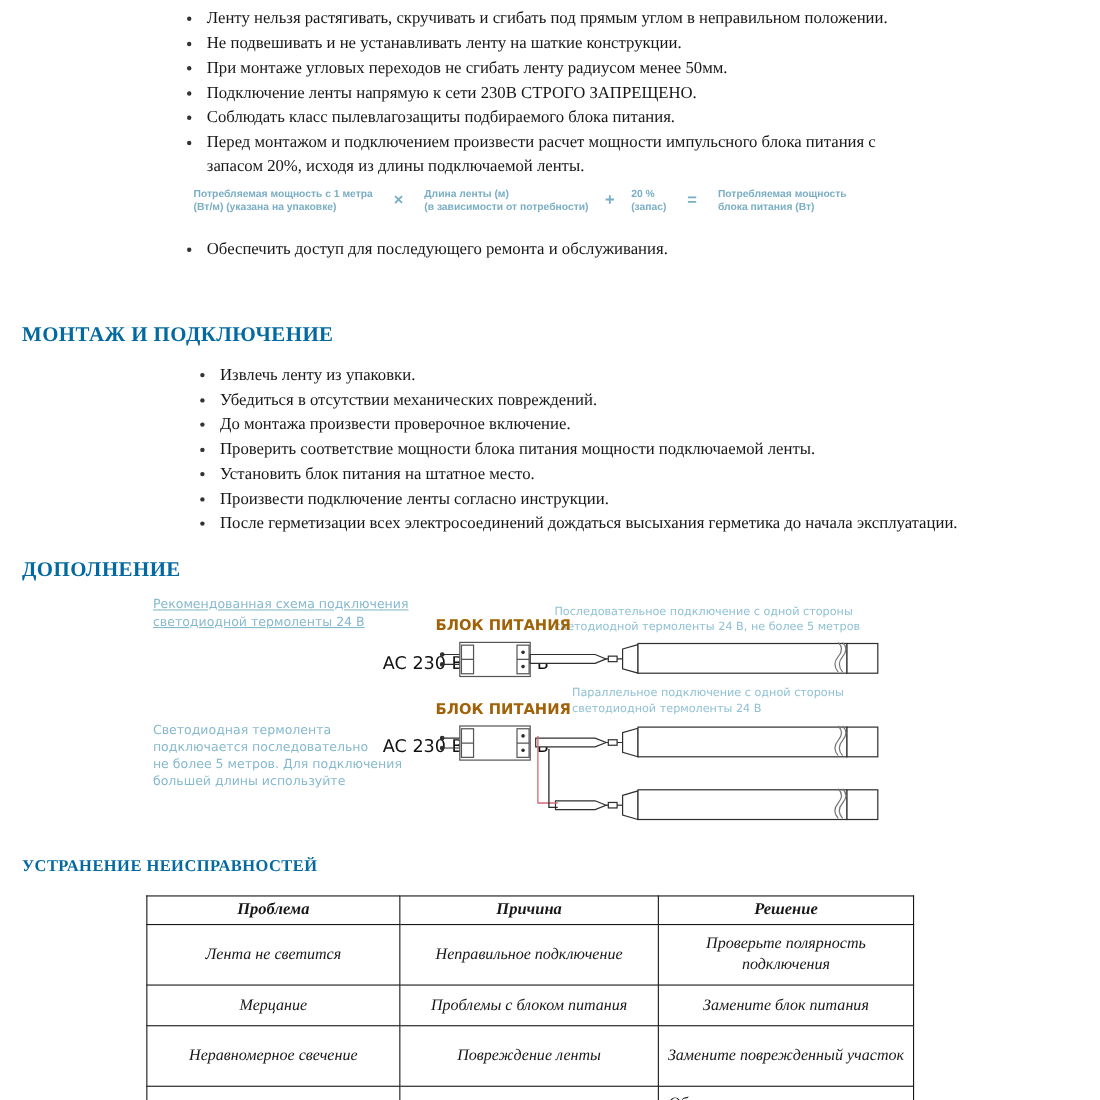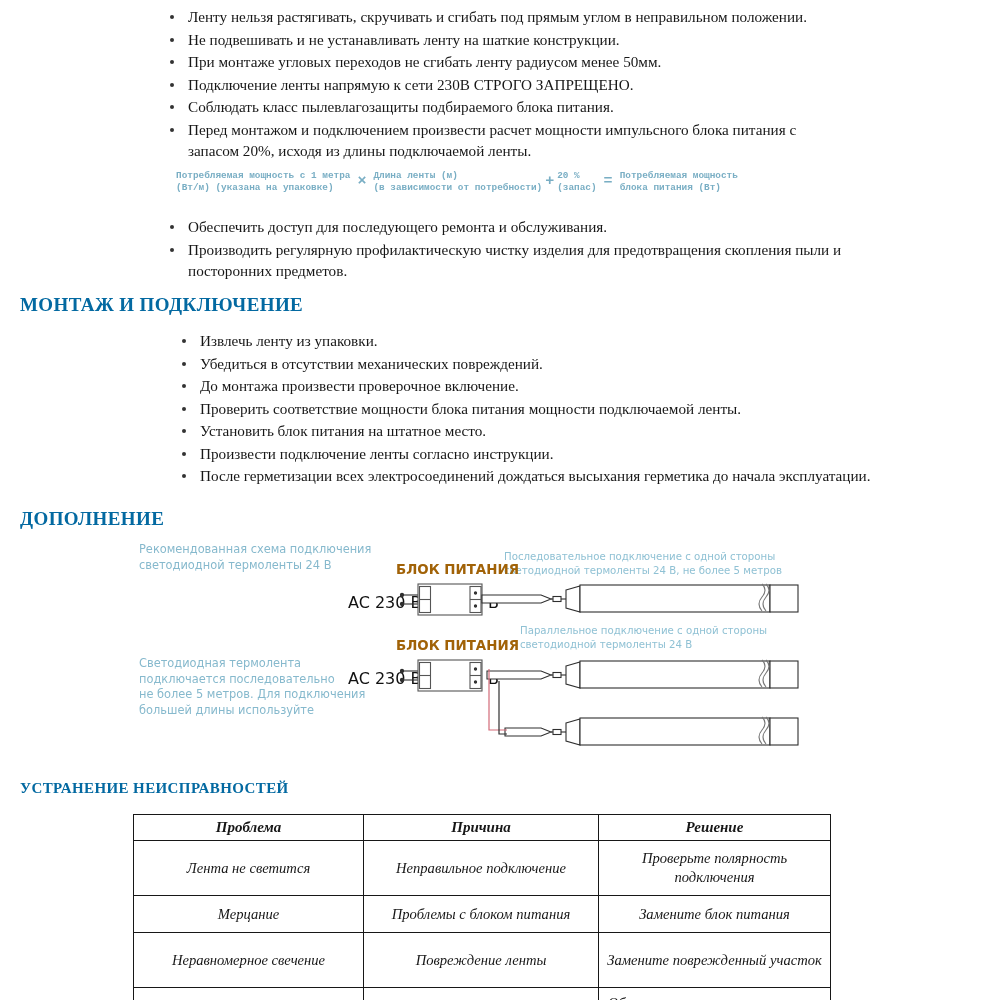--- a/index.html
+++ b/index.html
@@ -53,25 +53,26 @@
   #h-dopolnenie{top:508px;}
   #h-ustranenie{top:780px;font-size:15px;}
 
   
   .formula{
     position:absolute;
     left:176px;top:170px;
     width:700px;
     display:flex;
     align-items:center;
-    font-family:Liberation Mono, monospace;
+    font-family:Liberation Sans, sans-serif;
     color:#79aec4;
     font-size:9.4px;
     line-height:12.4px;
     font-weight:bold;
+    gap:12px;
   }
   .formula .term{white-space:nowrap;}
   .formula .term div{display:block;}
   .formula .op{
     font-size:15px;
     font-weight:bold;
     margin:0 7px;
     color:#79aec4;
   }
   .formula .op.plus{margin:0 3px;align-self:center;}
@@ -163,40 +164,39 @@
     </span>
     <span class="op">=</span>
     <span class="term">
       <div>Потребляемая мощность</div>
       <div>блока питания (Вт)</div>
     </span>
   </div>
 
   <ul class="bullets list-mid">
     <li>Обеспечить доступ для последующего ремонта и обслуживания.</li>
-    <li>Производить регулярную профилактическую чистку изделия для предотвращения скопления пыли и посторонних предметов.</li>
   </ul>
 
   <div class="heading" id="h-montazh">МОНТАЖ И ПОДКЛЮЧЕНИЕ</div>
 
   <ul class="bullets list-install">
     <li>Извлечь ленту из упаковки.</li>
     <li>Убедиться в отсутствии механических повреждений.</li>
     <li>До монтажа произвести проверочное включение.</li>
     <li>Проверить соответствие мощности блока питания мощности подключаемой ленты.</li>
     <li>Установить блок питания на штатное место.</li>
     <li>Произвести подключение ленты согласно инструкции.</li>
     <li>После герметизации всех электросоединений дождаться высыхания герметика до начала эксплуатации.</li>
   </ul>
 
   <div class="heading" id="h-dopolnenie">ДОПОЛНЕНИЕ</div>
 
   <div class="diagram">
 
-    <div class="bluetext" style="left:139px;top:4px;width:270px;">
+    <div class="bluetext" style="left:139px;top:4px;width:270px;text-decoration:underline;">
       <div>Рекомендованная схема подключения</div>
       <div>светодиодной термоленты 24 В</div>
     </div>
 
     <div class="bluetext small" style="left:504px;top:12px;width:320px;">
       <div>Последовательное подключение  с одной стороны</div>
       <div>светодиодной термоленты 24 В, не более 5 метров</div>
     </div>
 
     <div class="bluetext small" style="left:520px;top:86px;width:320px;">

